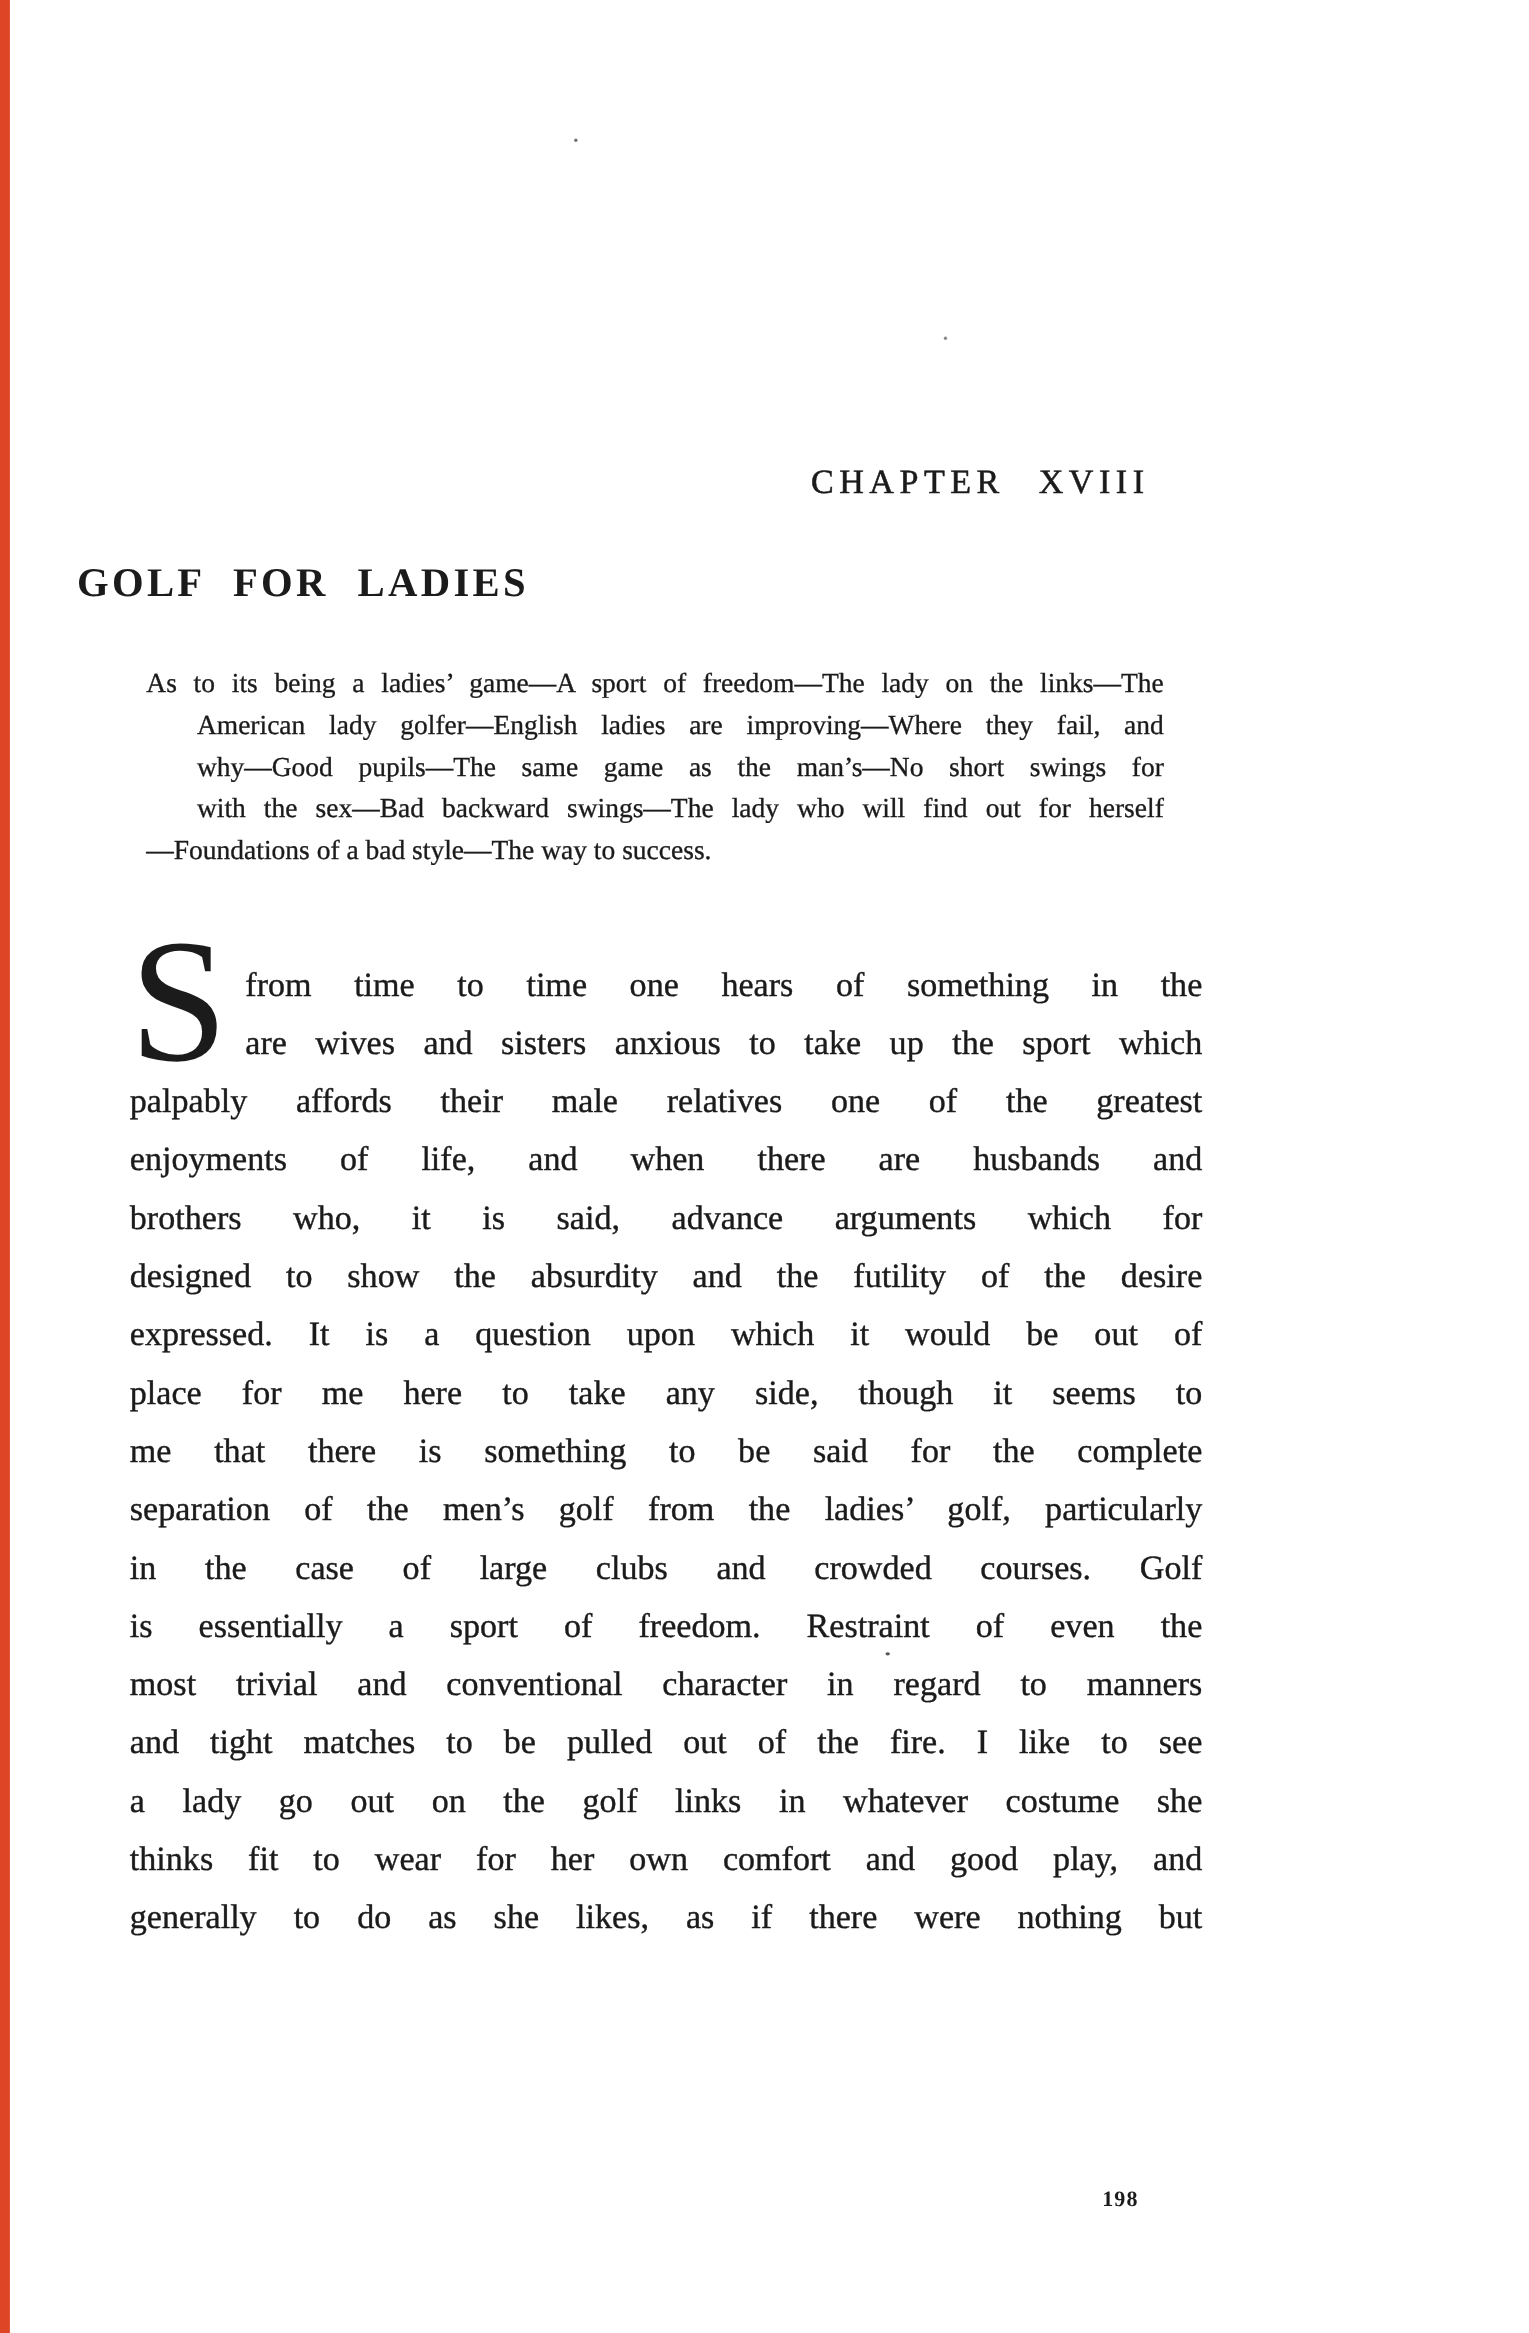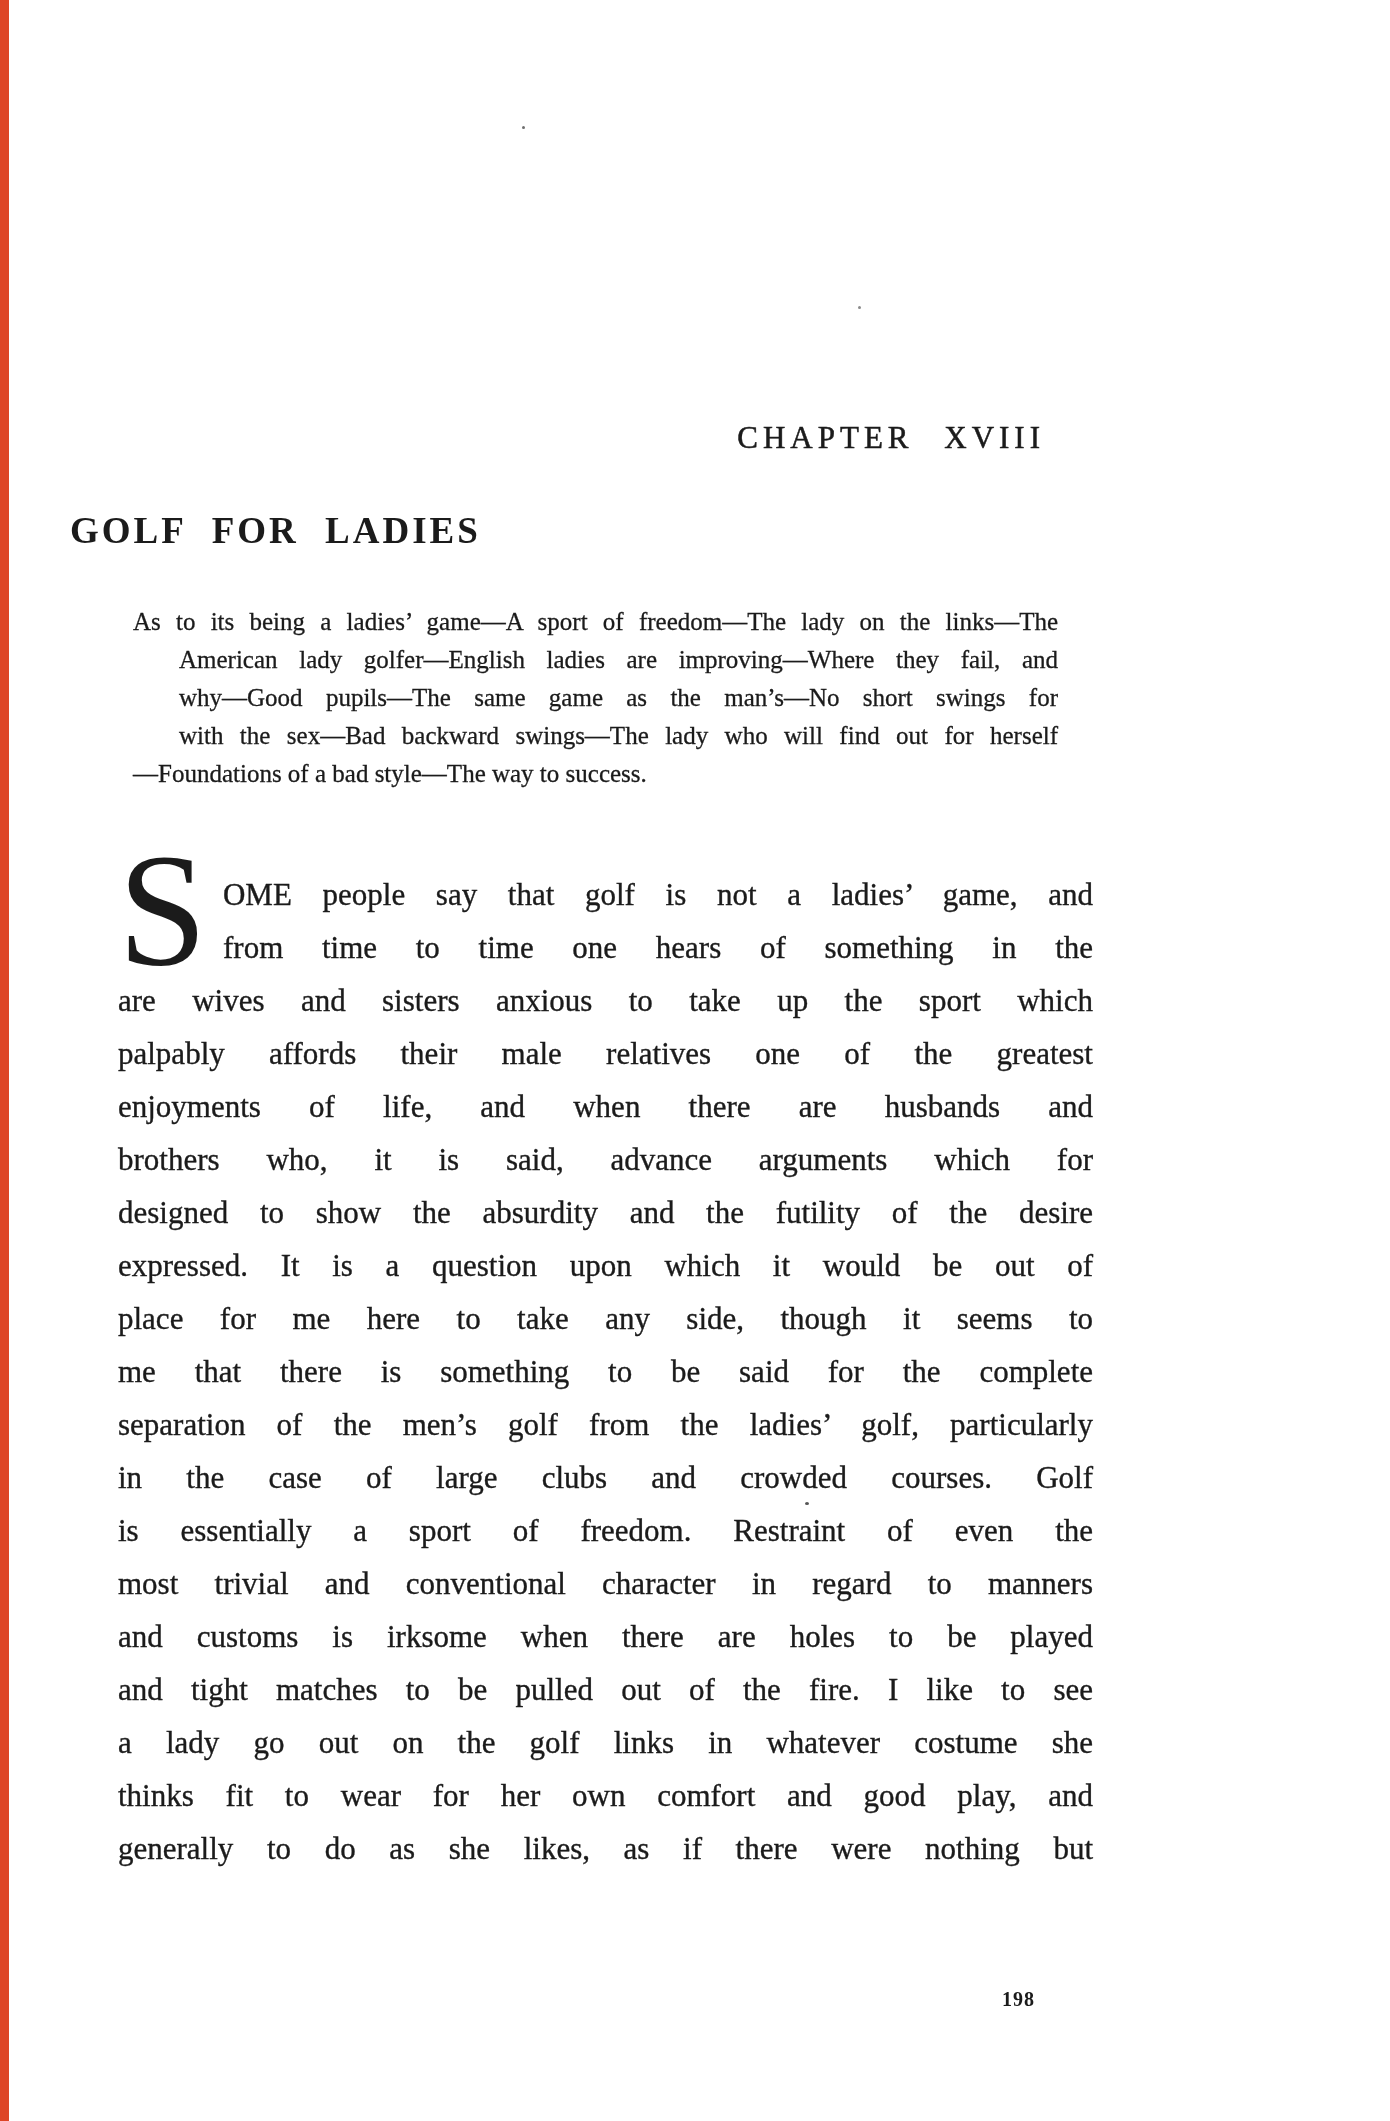--- a/index.html
+++ b/index.html
@@ -127,35 +127,34 @@
 
     <div class="summary">
       <div class="s-line just">As to its being a ladies’ game—A sport of freedom—The lady on the links—The</div>
       <div class="s-line ind just">American lady golfer—English ladies are improving—Where they fail, and</div>
       <div class="s-line ind just">why—Good pupils—The same game as the man’s—No short swings for</div>
       <div class="s-line ind just">with the sex—Bad backward swings—The lady who will find out for herself</div>
       <div class="s-line">—Foundations of a bad style—The way to success.</div>
     </div>
 
     <div class="bodytext">
-      <div class="b-line"><span class="dropcap">S</span><span>OME people say that golf is not a ladies’ game, and</span></div>
+      <div class="b-line"><span class="dropcap">S</span></div>
       <div class="b-line">from time to time one hears of something in the</div>
       <div class="b-line">are wives and sisters anxious to take up the sport which</div>
       <div class="b-line">palpably affords their male relatives one of the greatest</div>
       <div class="b-line">enjoyments of life, and when there are husbands and</div>
       <div class="b-line">brothers who, it is said, advance arguments which for</div>
       <div class="b-line">designed to show the absurdity and the futility of the desire</div>
       <div class="b-line">expressed. It is a question upon which it would be out of</div>
       <div class="b-line">place for me here to take any side, though it seems to</div>
       <div class="b-line">me that there is something to be said for the complete</div>
       <div class="b-line">separation of the men’s golf from the ladies’ golf, particularly</div>
       <div class="b-line">in the case of large clubs and crowded courses. Golf</div>
       <div class="b-line">is essentially a sport of freedom. Restraint of even the</div>
       <div class="b-line">most trivial and conventional character in regard to manners</div>
-      <div class="b-line">and customs is irksome when there are holes to be played</div>
       <div class="b-line">and tight matches to be pulled out of the fire. I like to see</div>
       <div class="b-line">a lady go out on the golf links in whatever costume she</div>
       <div class="b-line">thinks fit to wear for her own comfort and good play, and</div>
       <div class="b-line">generally to do as she likes, as if there were nothing but</div>
     </div>
 
     <div class="pageno">198</div>
 
   </div>
 </div>

